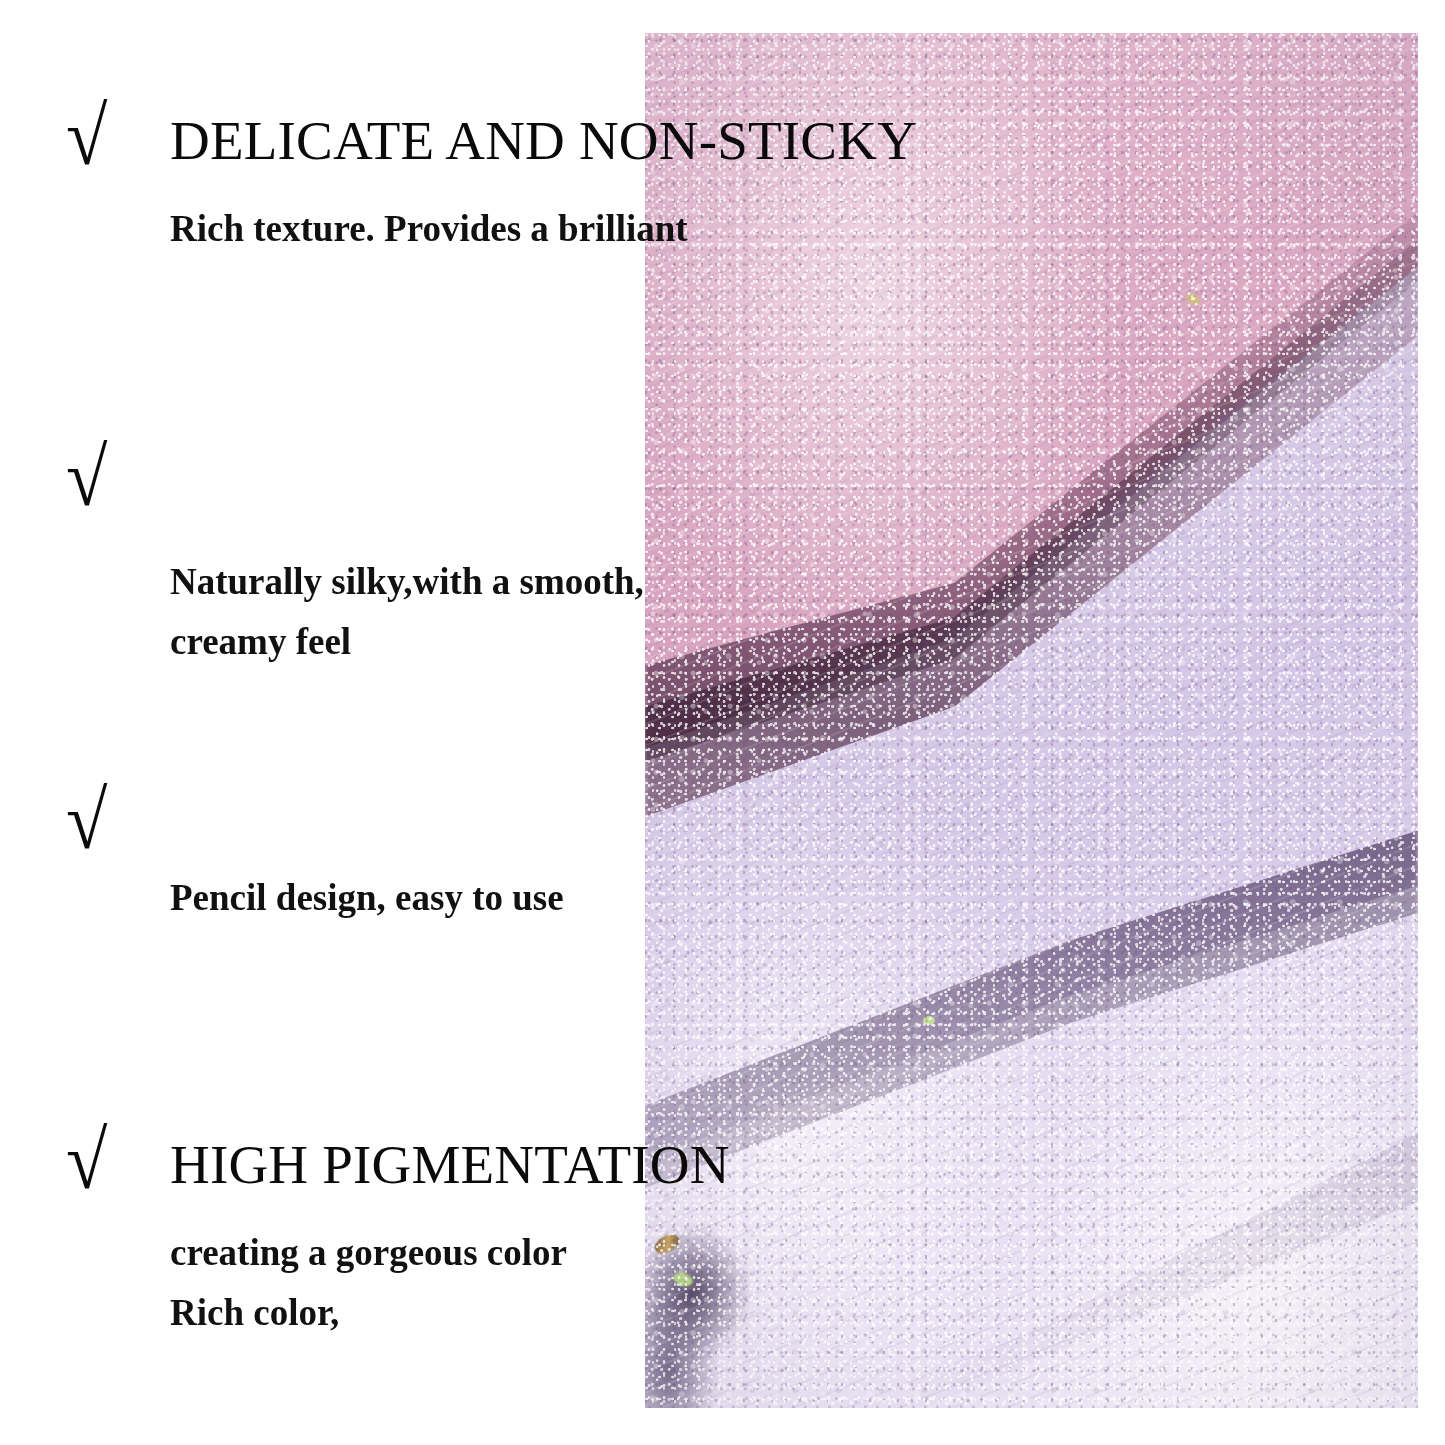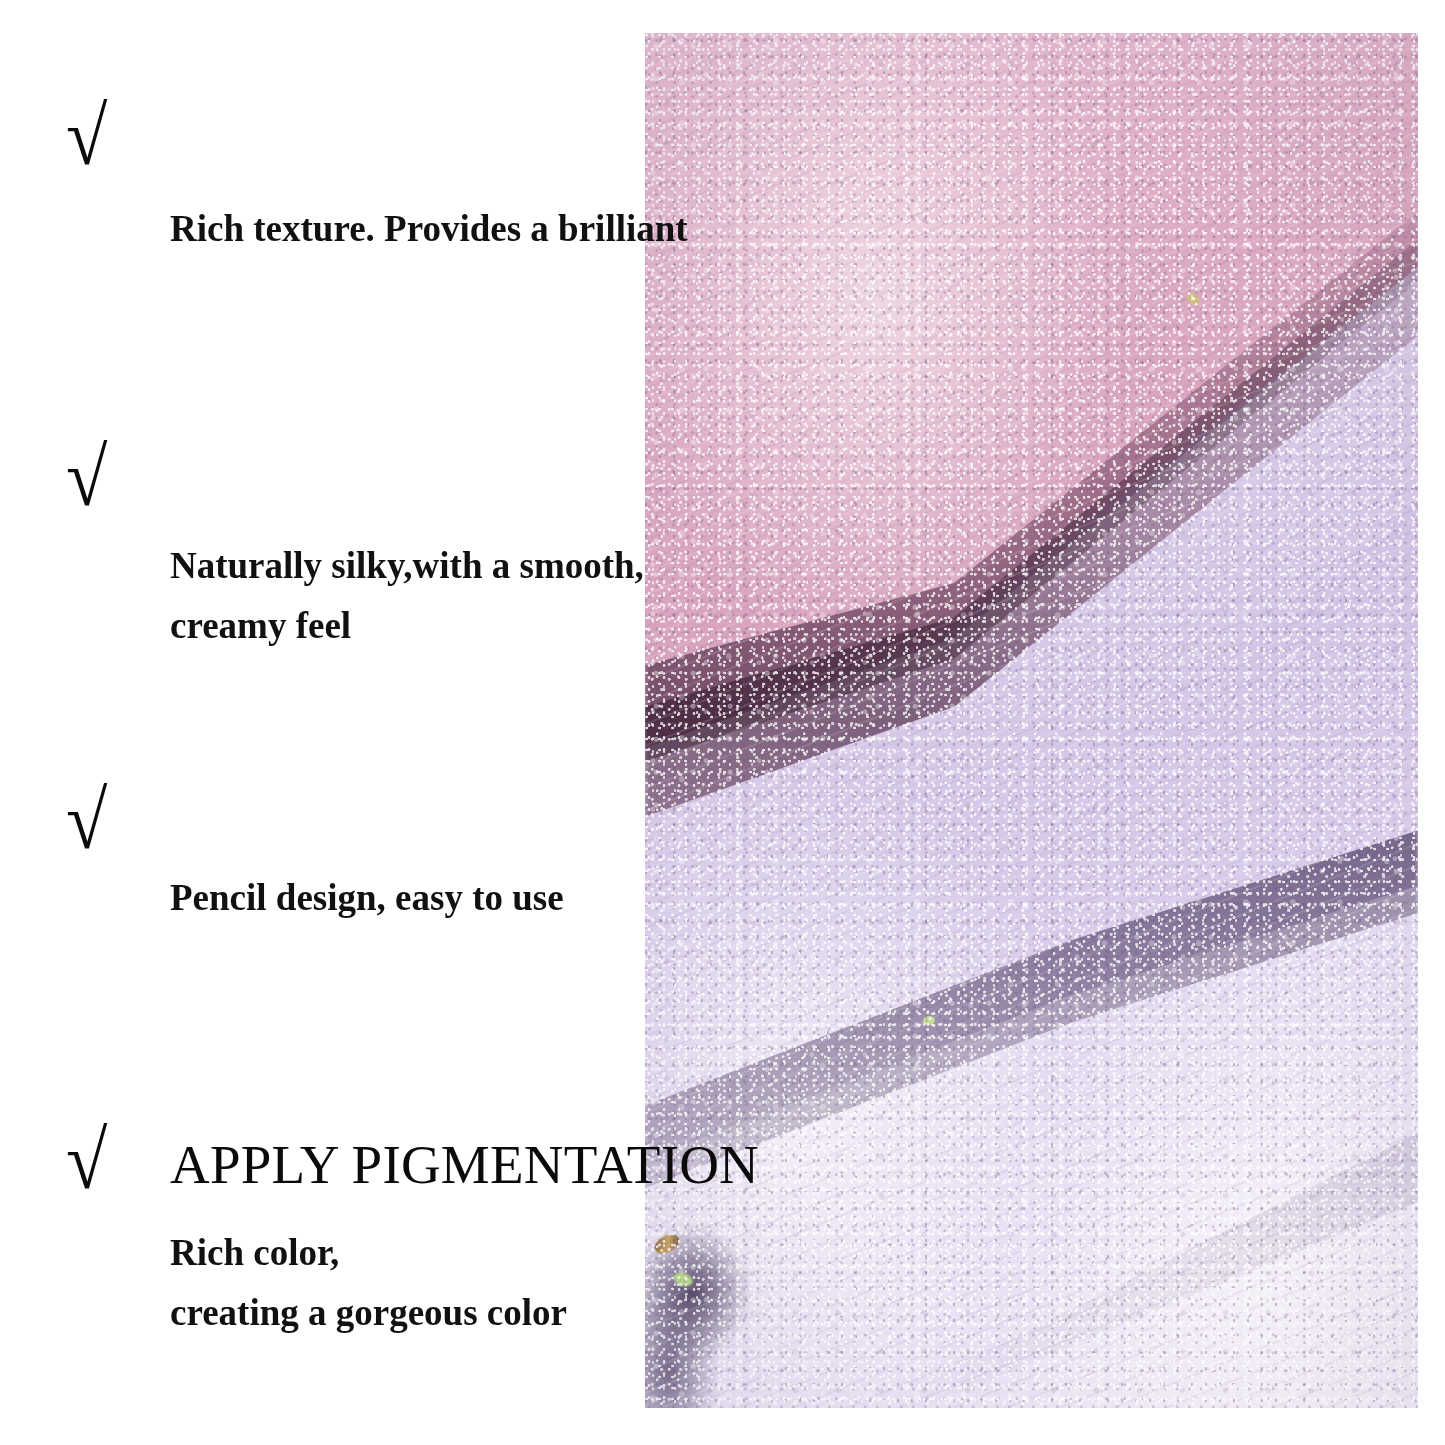--- a/index.html
+++ b/index.html
@@ -230,49 +230,50 @@
     <div class="fleck-gold2"></div>
     <div class="layer streaks"></div>
     <div class="layer grain-fine"></div>
     <div class="layer grain-coarse"></div>
     <div class="layer vignette"></div>
   </div>
 
   <div class="feature" style="top:104px">
     <div class="f-head">
       <span class="check">√</span>
+      <span class="f-title">DELICATE AND NON-STICKY</span>
     </div>
     <div class="f-body" style="top:95px">
       <div>Rich texture. Provides a brilliant</div>
     </div>
   </div>
 
   <div class="feature" style="top:445px">
     <div class="f-head">
       <span class="check">√</span>
     </div>
-    <div class="f-body" style="top:91px">
+    <div class="f-body" style="top:107px">
       <div>Naturally silky,with a smooth,</div>
       <div>creamy feel</div>
     </div>
   </div>
 
   <div class="feature" style="top:788px">
     <div class="f-head">
       <span class="check">√</span>
     </div>
     <div class="f-body" style="top:80px">
       <div>Pencil design, easy to use</div>
     </div>
   </div>
 
   <div class="feature" style="top:1128px">
     <div class="f-head">
       <span class="check">√</span>
-      <span class="f-title">APPLY PIGMENTATION</span>
+      <span class="f-title">HIGH PIGMENTATION</span>
     </div>
     <div class="f-body" style="top:95px">
+      <div>creating a gorgeous color</div>
       <div>Rich color,</div>
-      <div>creating a gorgeous color</div>
     </div>
   </div>
 
 </div>
 
 </body></html>

